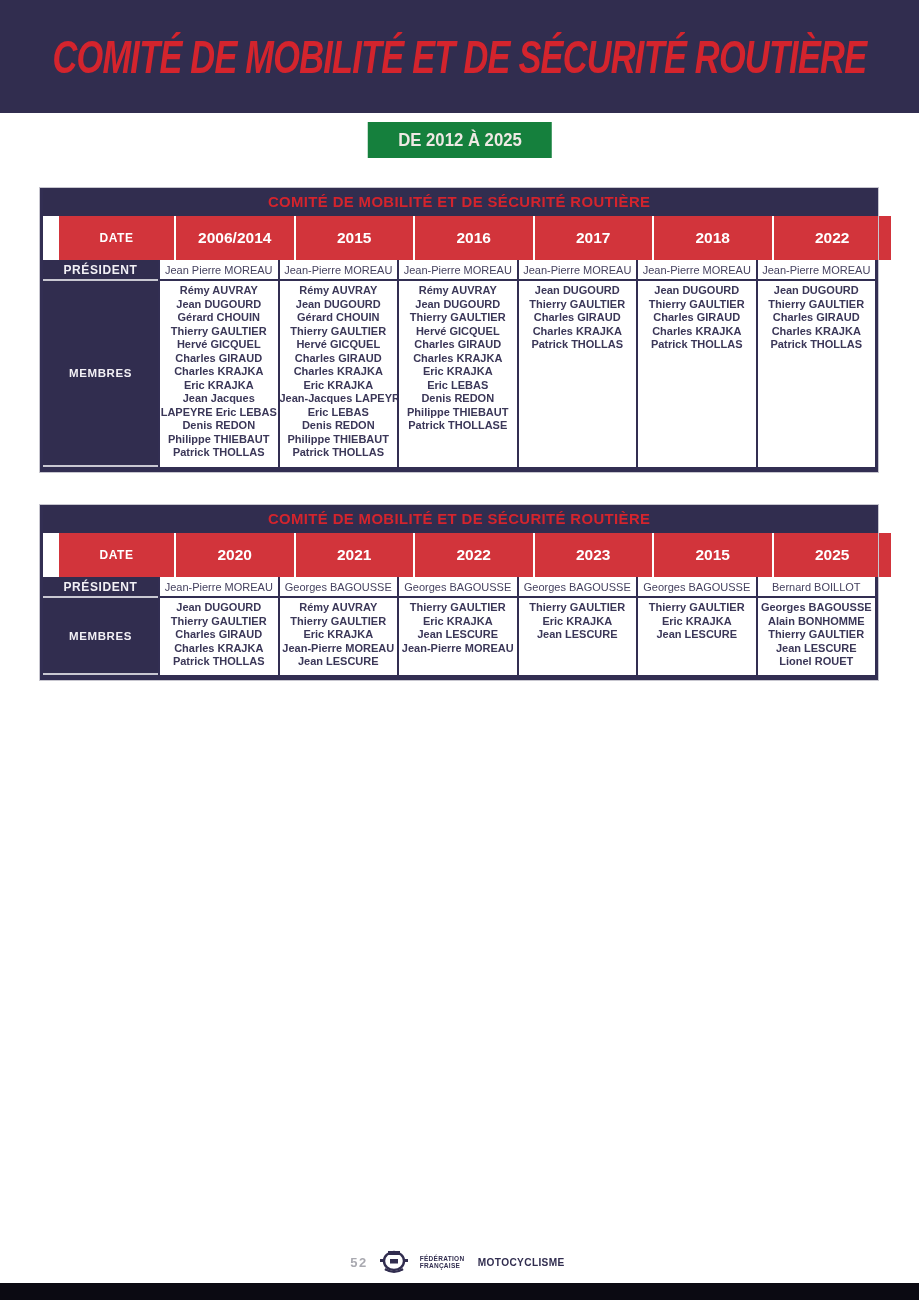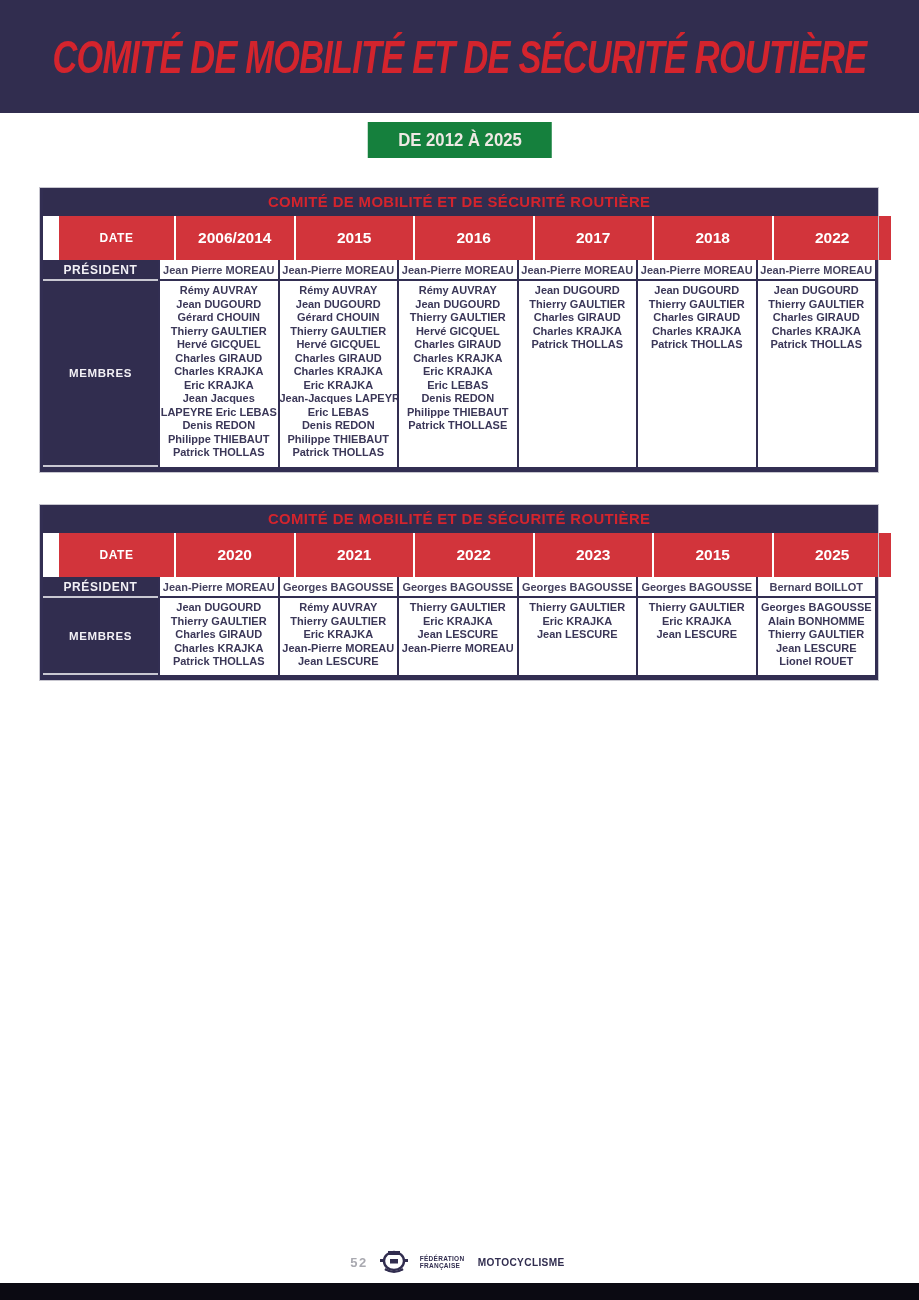--- a/index.html
+++ b/index.html
@@ -60,21 +60,21 @@
   .r-date .label-col { font-size:12px; font-weight:800; letter-spacing:0.6px; }
   .r-date .data-col  { font-size:15.5px; font-weight:800; border-left:2.5px solid #ffffff; }
   .r-pres { height:21px; }
   .r-pres .label-col {
     background:#312d4f; color:#f2f0f5;
     font-size:12px; font-weight:800; letter-spacing:0.6px;
     display:flex; align-items:center; justify-content:center;
     border-bottom:2.5px solid #c9c8d2;
   }
   .r-pres .data-col {
-    color:#45415f; font-size:11px; font-weight:700;
+    color:#45415f; font-size:11px; font-weight:400;
     display:flex; align-items:center; justify-content:center;
     border-left:2px solid #322e52; border-bottom:2px solid #322e52;
     white-space:nowrap; overflow:hidden;
   }
   .r-memb .label-col {
     background:#312d4f; color:#f2f0f5;
     font-size:11.5px; font-weight:800; letter-spacing:0.6px;
     display:flex; align-items:center; justify-content:center;
     border-bottom:2.5px solid #c9c8d2;
   }

